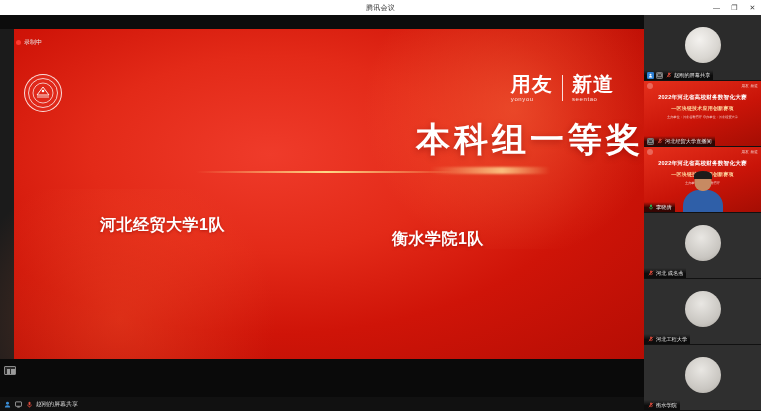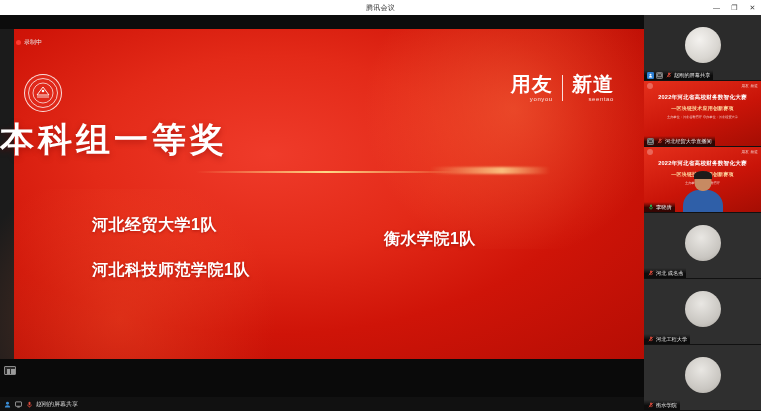--- a/index.html
+++ b/index.html
@@ -95,58 +95,59 @@
     display: flex; align-items: center; justify-content: center;
     font-size: 5px; color: #fff; text-align: center; line-height: 1.1;
     overflow: hidden;
   }
 
   .brand {
     position: absolute; right: 30px; top: 45px;
     display: flex; align-items: flex-start; gap: 9px;
     z-index: 5;
   }
-  .brand-part { text-align: right; }
+  .brand-part { text-align: left; }
   .brand-cn {
     font-size: 20px; font-weight: bold; color: #ffffff; line-height: 1;
     letter-spacing: 1px;
   }
   .brand-en {
     font-size: 6px; color: rgba(255,255,255,.85); letter-spacing: .6px;
     margin-top: 2px;
   }
   .brand-sep {
     width: 1.2px; height: 26px; background: rgba(255,255,255,.85);
     margin-top: 1px;
   }
 
   .slide-title {
     position: absolute; left: 0; right: 0; top: 88px;
-    text-align: left;
+    text-align: right;
     font-size: 34px; font-weight: bold; color: #ffffff;
     letter-spacing: 4px;
     text-shadow: 0 2px 6px rgba(120,0,0,.45);
     z-index: 5;
+    padding-left: 14px;
   }
   .title-underline {
     position: absolute; left: 196px; top: 142px;
     width: 260px; height: 2px;
     background: linear-gradient(90deg, rgba(255,220,120,0) 0%, rgba(255,225,140,.95) 50%, rgba(255,220,120,0) 100%);
     z-index: 5;
   }
   .title-spark {
     position: absolute; left: 430px; top: 138px;
     width: 120px; height: 7px;
     background: linear-gradient(90deg, rgba(255,215,120,0) 0%, rgba(255,225,150,.8) 60%, rgba(255,235,180,0) 100%);
     filter: blur(1px);
     z-index: 5;
   }
 
   .winners {
-    position: absolute; left: 92px; top: 186px;
+    position: absolute; left: 100px; top: 186px;
     width: 520px;
     display: flex; gap: 44px;
     z-index: 5;
   }
   .winner-col { display: flex; flex-direction: column; gap: 24px; }
   .winner-col.left { width: 250px; }
   .winner-col.right { width: 230px; padding-top: 14px; }
   .winner {
     font-size: 16px; font-weight: bold; color: #ffffff;
     letter-spacing: .5px; white-space: nowrap;
@@ -326,21 +327,20 @@
         </div>
       </div>
 
       <div class="slide-title">本科组一等奖</div>
       <div class="title-underline"></div>
       <div class="title-spark"></div>
 
       <div class="winners">
         <div class="winner-col left">
           <div class="winner">河北经贸大学1队</div>
-          <div class="winner">河北科技师范学院1队</div>
         </div>
         <div class="winner-col right">
           <div class="winner">衡水学院1队</div>
         </div>
       </div>
     </div>
 
     <div class="slide-footer">
       <span class="thumb-icon">
           <i></i>

